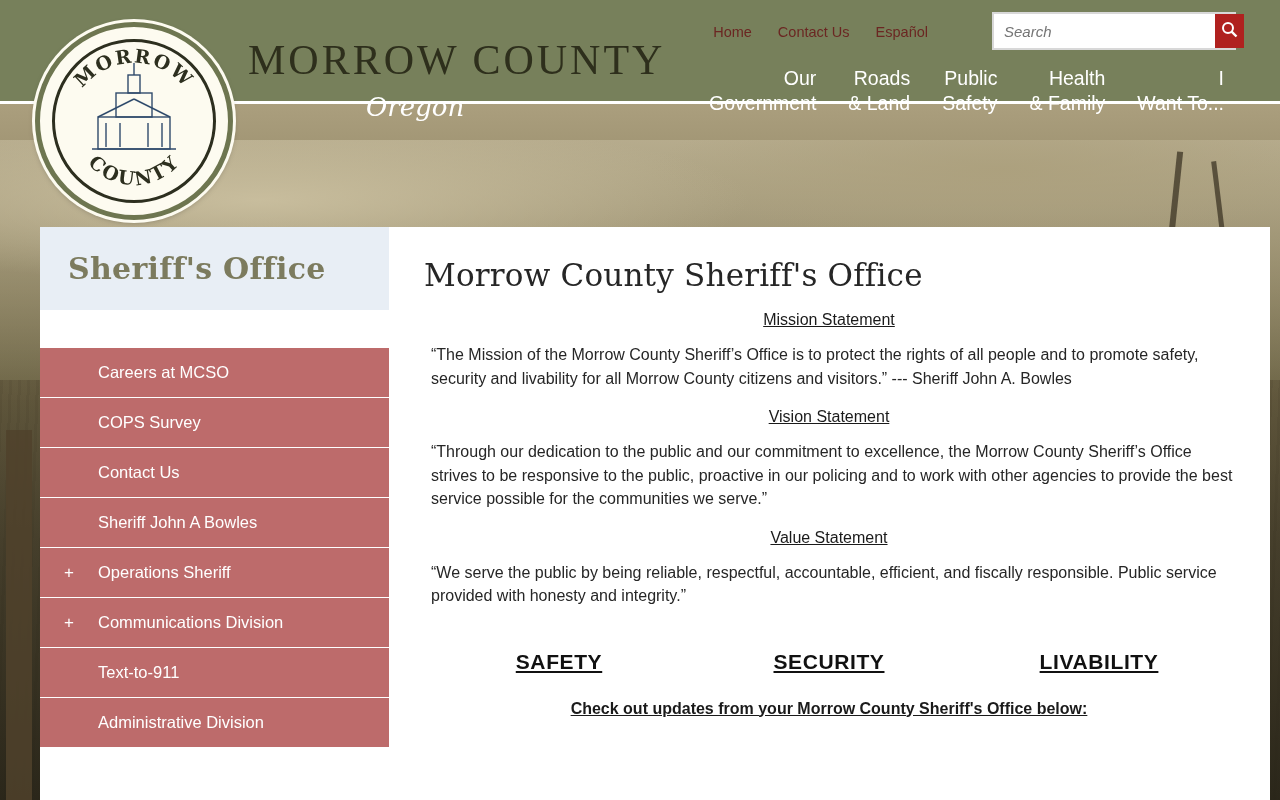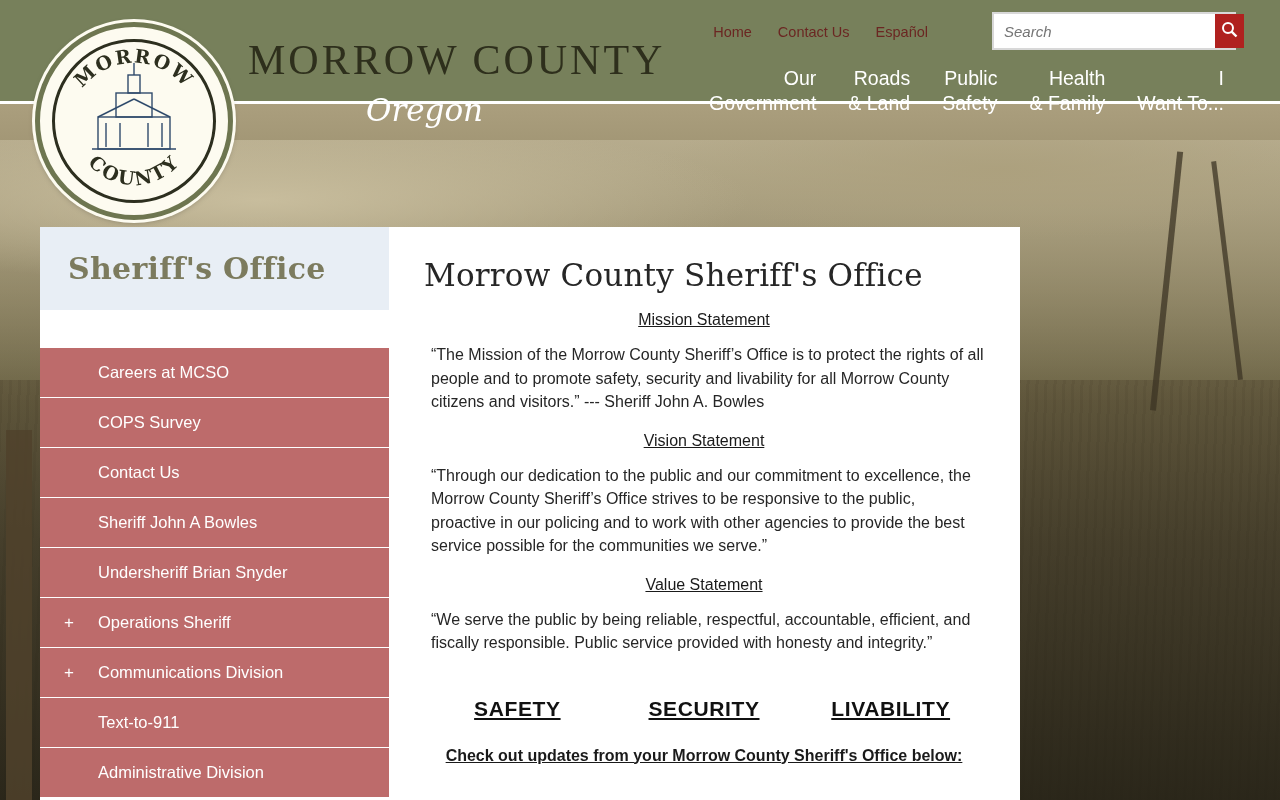--- a/index.html
+++ b/index.html
@@ -83,21 +83,21 @@
     font-size: 42px;
     letter-spacing: 3px;
     font-weight: 400;
   }
   .site-sub {
     position: absolute;
     left: 366px; top: 92px;
     color: #ffffff;
     font-family: "DejaVu Serif", serif;
     font-style: italic;
-    font-size: 31px;
+    font-size: 26px;
   }
 
   .toplinks {
     position: absolute;
     right: 352px; top: 24px;
     display: flex;
     gap: 26px;
     font-size: 14.5px;
   }
   .toplinks a {
@@ -149,21 +149,21 @@
     text-decoration: none;
     white-space: pre-line;
     font-weight: 400;
   }
 
   
   .page-wrap {
     position: absolute;
     z-index: 6;
     left: 40px; top: 227px;
-    width: 980px;
+    width: 1230px;
     min-height: 573px;
     background: #ffffff;
     display: flex;
   }
   .sidebar {
     width: 350px;
     flex: 0 0 350px;
     background: #ffffff;
     border-right: 1px solid #ffffff;
   }
@@ -331,23 +331,20 @@
     <div class="side-item">
       <span>COPS Survey</span>
     </div>
     <div class="side-item">
       <span>Contact Us</span>
     </div>
     <div class="side-item">
       <span>Sheriff John A Bowles</span>
     </div>
     <div class="side-item">
-      <span>Undersheriff Brian Snyder</span>
-    </div>
-    <div class="side-item">
       <span class="plus">+</span>
       <span>Operations Sheriff</span>
     </div>
     <div class="side-item">
       <span class="plus">+</span>
       <span>Communications Division</span>
     </div>
     <div class="side-item">
       <span>Text-to-911</span>
     </div>

